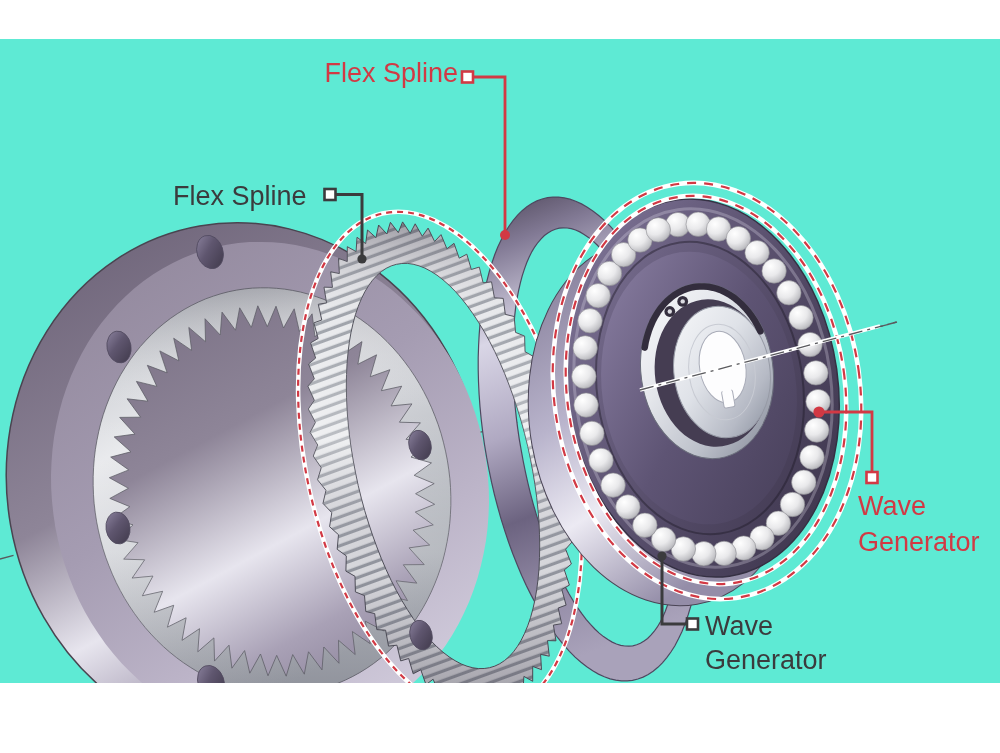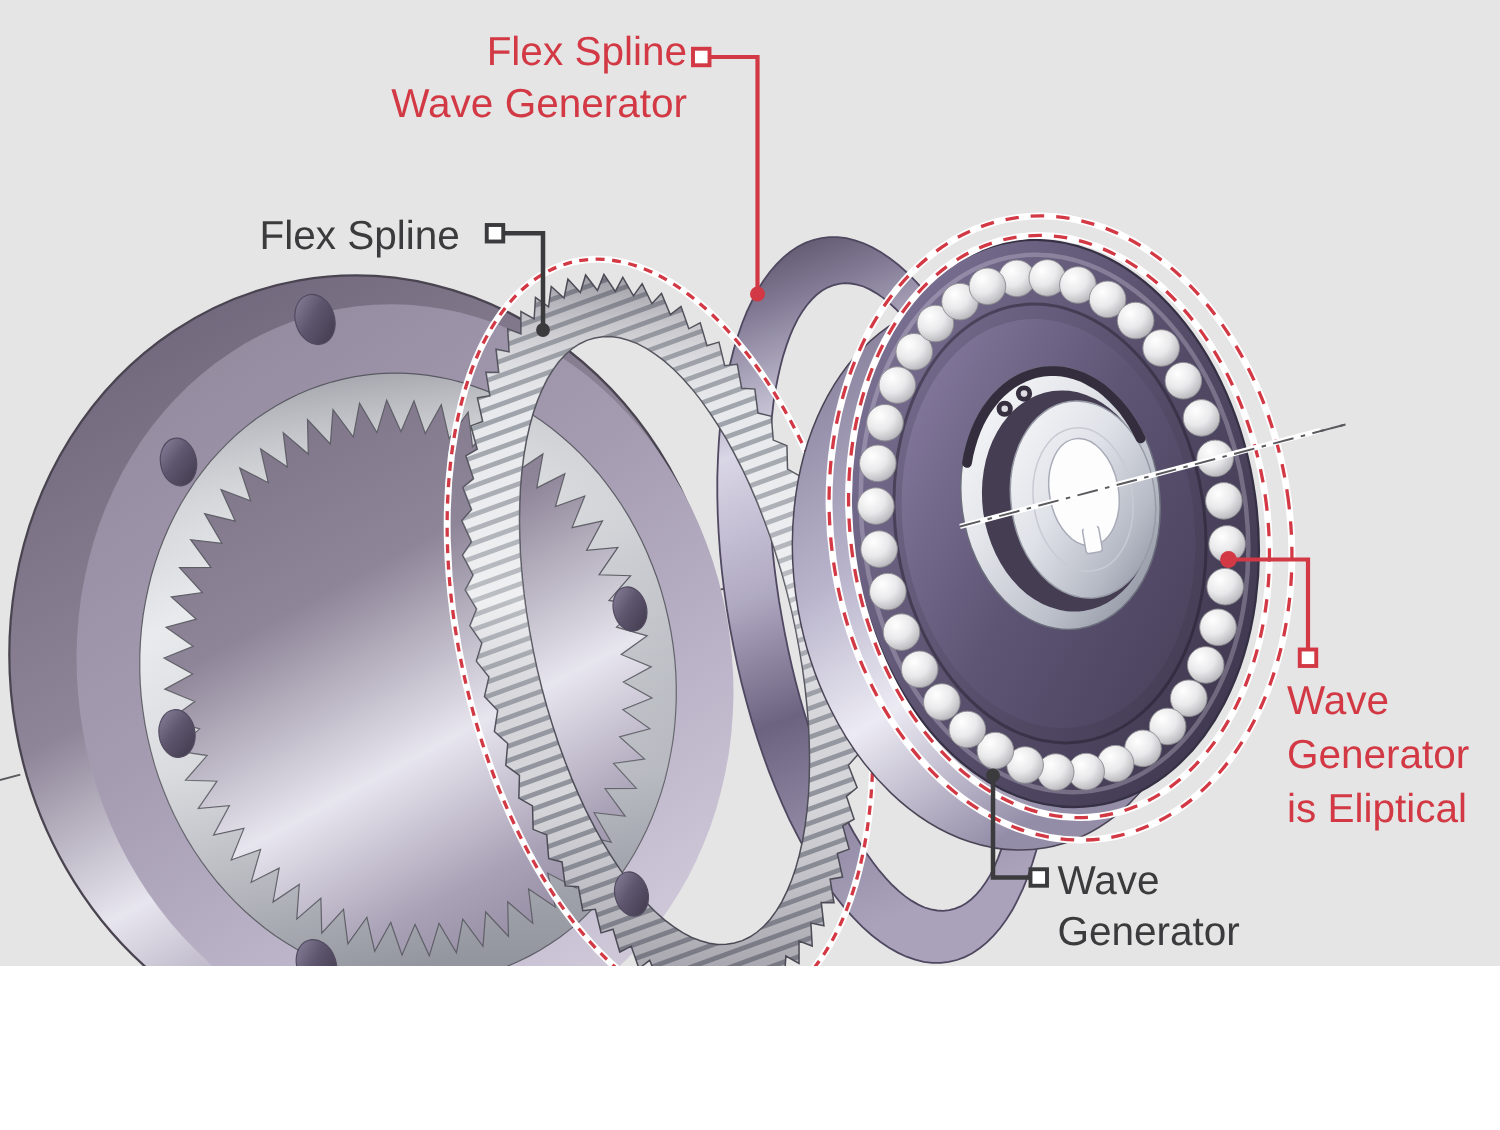--- a/index.html
+++ b/index.html
@@ -1,17 +1,17 @@
 <!DOCTYPE html>
 <html style="--accent: #d23944; --ink: #3b3b3d; --centerline: #5a5a5e;"><head>
 <meta charset="utf-8">
 <style>
   html,body{margin:0;padding:0;background:#ffffff;}
-  .stage{position:relative;width:1000px;height:644px;background:#e5e5e5;overflow:hidden;
-         font-family:"Liberation Sans", sans-serif;}
+  .stage{position:relative;width:1000px;height:644px;background:#5eead4;overflow:hidden;
+         font-family:"Liberation Sans", sans-serif;margin-top:39px;}
   .stage svg{position:absolute;left:0;top:0;width:1000px;height:753px;display:block;}
   .label{position:absolute;font-size:27px;line-height:35px;color:var(--ink);white-space:nowrap;}
   .label span{display:block;}
   .label.red{color:var(--accent);}
   .label.right{text-align:right;}
   .cl{stroke:var(--centerline);stroke-width:1.3;fill:none;stroke-dasharray:14 5 3 5;}
   .cl-case{stroke:#ffffff;stroke-width:3.6;fill:none;}
   .dash-red{stroke:var(--accent);fill:none;stroke-width:2.2;stroke-dasharray:9 8;}
   .dash-red.fine{stroke-dasharray:6 5;}
   .dash-case{stroke:#ffffff;fill:none;stroke-width:4.6;}
@@ -231,31 +231,29 @@
       <circle class="dot-r" cx="505" cy="196" r="5"></circle>
 
       <path class="lead-r" d="M824 373 H872 V433"></path>
       <circle class="dot-r" cx="819" cy="373" r="5.6"></circle>
       <rect class="sq-r" x="866.5" y="433" width="11" height="11"></rect>
     </g>
   </svg>
 
   <div class="label red right" style="right:542px;top:17px;">
     <span>Flex Spline</span>
-    <span>Wave Generator</span>
   </div>
 
   <div class="label" style="left:173px;top:140px;">
     <span>Flex Spline</span>
   </div>
 
   <div class="label red" style="left:858px;top:449px;line-height:36px;">
     <span>Wave</span>
     <span>Generator</span>
-    <span>is Eliptical</span>
   </div>
 
   <div class="label" style="left:705px;top:570px;line-height:34px;">
     <span>Wave</span>
     <span>Generator</span>
   </div>
 
 </div>
 
 </body></html>

